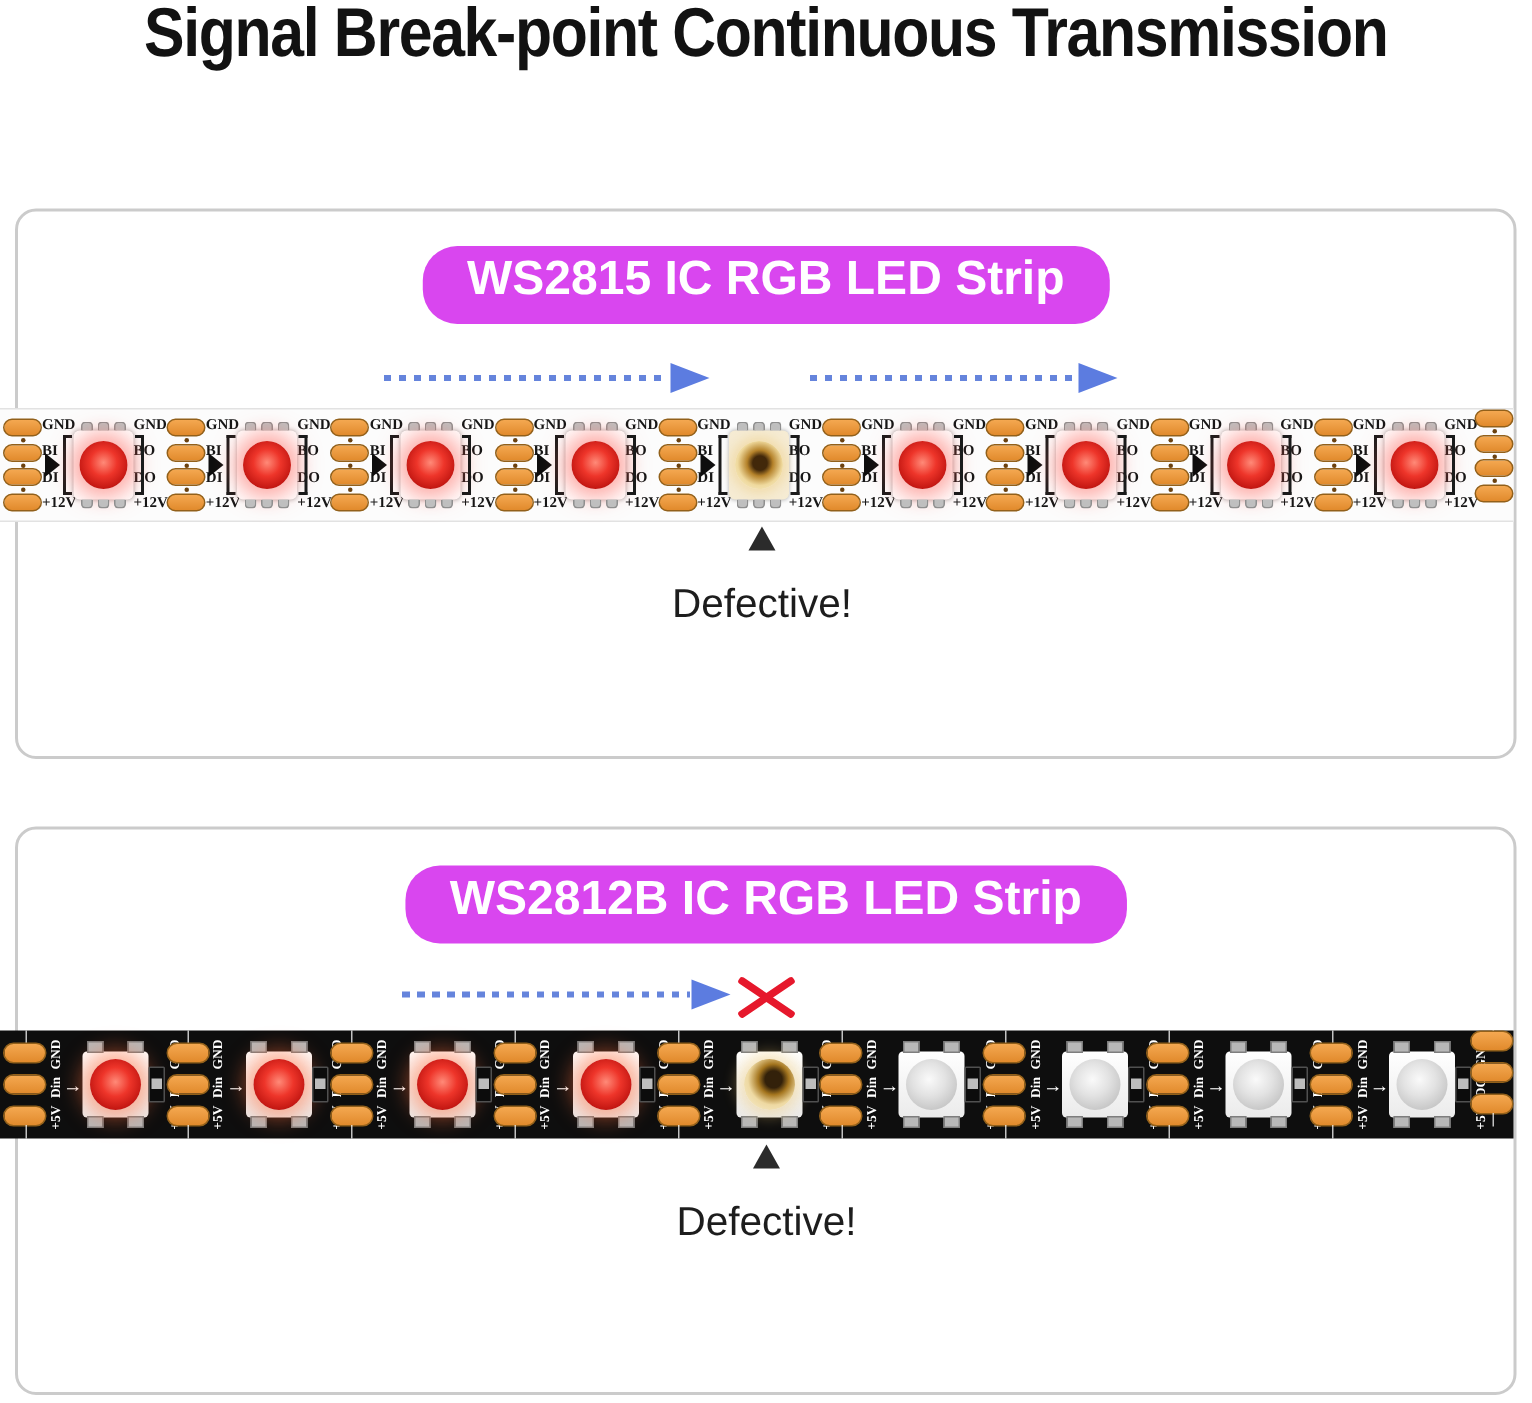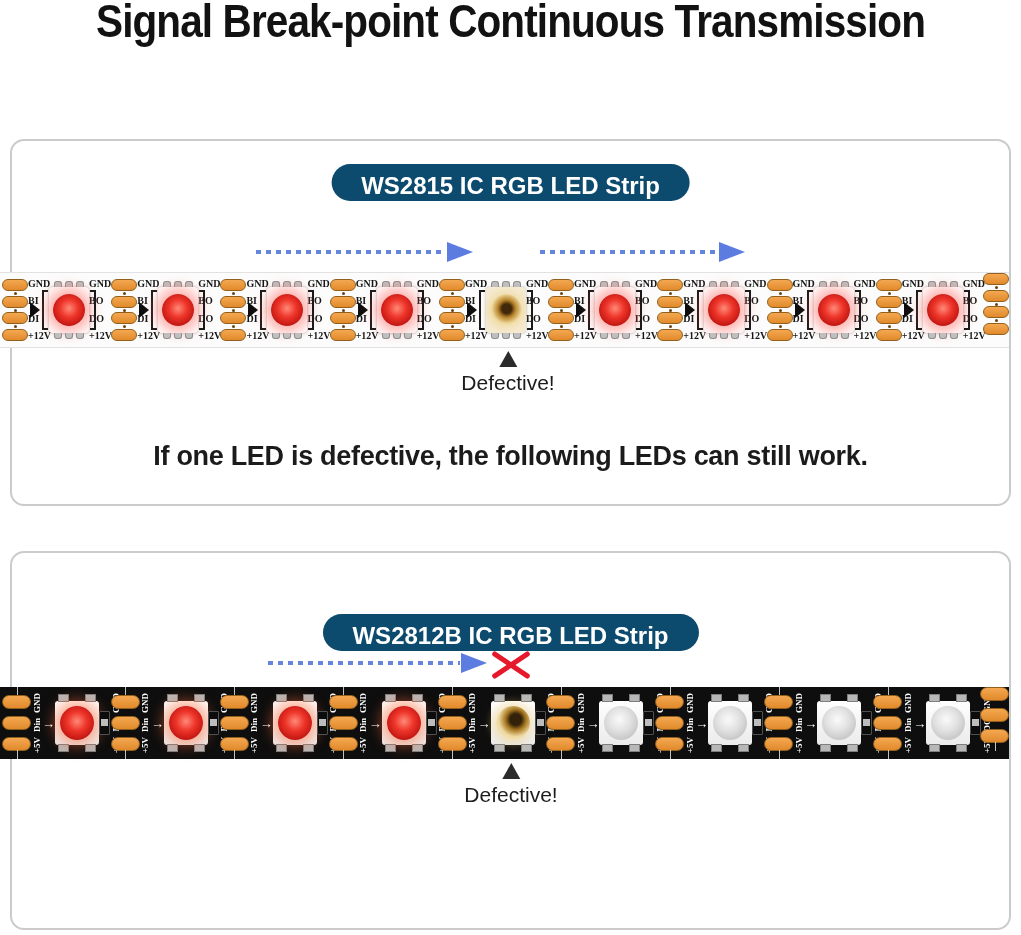--- a/index.html
+++ b/index.html
@@ -11,24 +11,24 @@
          font-size:46px;font-weight:bold;color:#121212;letter-spacing:-1px;
          transform:scaleX(.88);transform-origin:center;white-space:nowrap;}
 
   
   .panel{position:absolute;left:10px;width:997px;border:2px solid #cbcbcb;
          border-radius:14px;background:#fff;z-index:1;}
   .panel1{top:139px;height:363px;}
   .panel2{top:551px;height:375px;}
 
   
-  .badge{position:absolute;left:50%;transform:translateX(-50%);background:#0c4a6e;
-         color:#fff;font-weight:bold;font-size:24px;height:37px;line-height:43px;
+  .badge{position:absolute;left:50%;transform:translateX(-50%);background:#d946ef;
+         color:#fff;font-weight:bold;font-size:32px;height:52px;line-height:43px;
          padding:0 30px;border-radius:23px;z-index:6;white-space:nowrap;}
-  .badge1{top:164px;} .badge2{top:577px;margin-top:37px;}
+  .badge1{top:164px;} .badge2{top:577px;}
 
   
   .darrow{position:absolute;height:4px;z-index:6;
           background:repeating-linear-gradient(90deg,#6584dc 0 5px,transparent 5px 10px);}
   .darrow::after{content:'';position:absolute;right:-27px;top:-8px;width:0;height:0;
           border-left:26px solid #5c7ce0;border-top:10px solid transparent;
           border-bottom:10px solid transparent;}
   .a1{left:256px;top:250px;width:190px;}
   .a2{left:540px;top:250px;width:178px;}
   .b1{left:268px;top:661px;width:192px;}
@@ -117,21 +117,21 @@
   .comp{width:9px;height:22px;background:#0c0c0c;border:1px solid #505050;position:relative;
         border-radius:1px;flex:none;}
   .comp::after{content:'';position:absolute;left:1px;right:1px;top:7px;height:7px;background:#bdbdbd;}
 
   
   .defect{position:absolute;display:flex;flex-direction:column;align-items:center;z-index:6;}
   .d1{left:508px;top:351px;transform:translateX(-50%);}
   .d2{left:511px;top:763px;transform:translateX(-50%);}
   .uptri{width:0;height:0;border-left:9px solid transparent;border-right:9px solid transparent;
         border-bottom:16px solid #2b2b2b;}
-  .dlabel{margin-top:4px;font-size:21px;color:#1d1d1d;}
+  .dlabel{margin-top:20px;font-size:27px;color:#1d1d1d;}
 
   
   .caption{position:absolute;left:0;right:0;text-align:center;z-index:6;}
   .cap1{top:441px;font-size:27px;font-weight:bold;color:#1b1b1b;letter-spacing:-.3px;}
   .cap2{top:847px;font-size:22px;color:#333;}
 </style>
 </head>
 <body>
 
 <div class="stage">
@@ -453,21 +453,20 @@
         <i class="pad"></i>
         <i class="pad"></i>
         <i class="pad"></i>
         <i class="pad"></i>
       </div>
     </div>
   <div class="defect d1">
     <div class="uptri"></div>
     <div class="dlabel">Defective!</div>
   </div>
-  <div class="caption cap1">If one LED is defective, the following LEDs can still work.</div>
 
   <div class="panel panel2"></div>
   <div class="badge badge2">WS2812B IC RGB LED Strip</div>
   <div class="darrow b1"></div>
   <div class="xmark">
     <i class="x1"></i>
     <i class="x2"></i>
   </div>
   <div class="strip strip2" id="strip2">
       <div class="s2seg">

